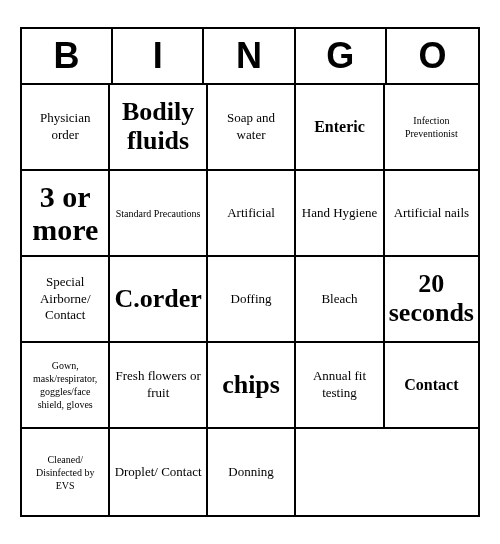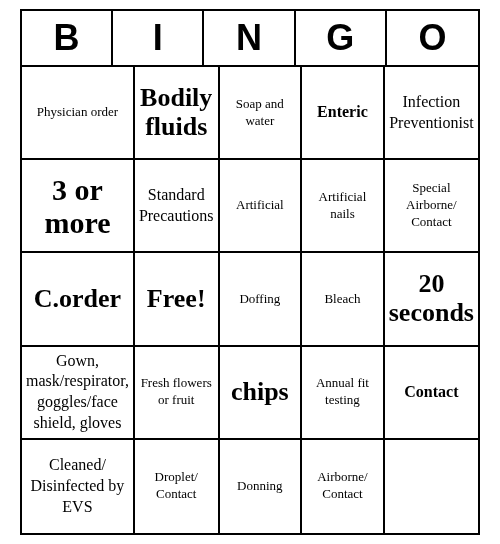--- a/index.html
+++ b/index.html
@@ -78,21 +78,21 @@
       font-weight: bold;
       line-height: 1.1;
     }
 
     .cell-text.medium {
       font-size: 16px;
       font-weight: bold;
     }
 
     .cell-text.small {
-      font-size: 16px;
+      font-size: 10px;
       line-height: 1.3;
     }
   </style>
 </head>
 <body>
 
 <div class="bingo-card">
   <div class="bingo-header">
   <div class="bingo-letter">B</div>
       <div class="bingo-letter">I</div>
@@ -119,30 +119,30 @@
       <div class="bingo-cell">
         <span class="cell-text xlarge">3 or more</span>
       </div>
       <div class="bingo-cell">
         <span class="cell-text small">Standard Precautions</span>
       </div>
       <div class="bingo-cell">
         <span class="cell-text">Artificial</span>
       </div>
       <div class="bingo-cell">
+        <span class="cell-text">Hand Hygiene</span>
+      </div>
+      <div class="bingo-cell">
         <span class="cell-text">Artificial nails</span>
       </div>
       <div class="bingo-cell">
         <span class="cell-text">Special Airborne/ Contact</span>
       </div>
       <div class="bingo-cell">
         <span class="cell-text large">C.order</span>
-      </div>
-      <div class="bingo-cell">
-        <span class="cell-text large">Free!</span>
       </div>
       <div class="bingo-cell">
         <span class="cell-text">Doffing</span>
       </div>
       <div class="bingo-cell">
         <span class="cell-text">Bleach</span>
       </div>
       <div class="bingo-cell">
         <span class="cell-text large">20 seconds</span>
       </div>
@@ -163,17 +163,14 @@
       </div>
       <div class="bingo-cell">
         <span class="cell-text small">Cleaned/ Disinfected by EVS</span>
       </div>
       <div class="bingo-cell">
         <span class="cell-text">Droplet/ Contact</span>
       </div>
       <div class="bingo-cell">
         <span class="cell-text">Donning</span>
       </div>
-      <div class="bingo-cell">
-        <span class="cell-text">Airborne/ Contact</span>
-      </div>
     </div>
 </div>
 
 </body></html>

